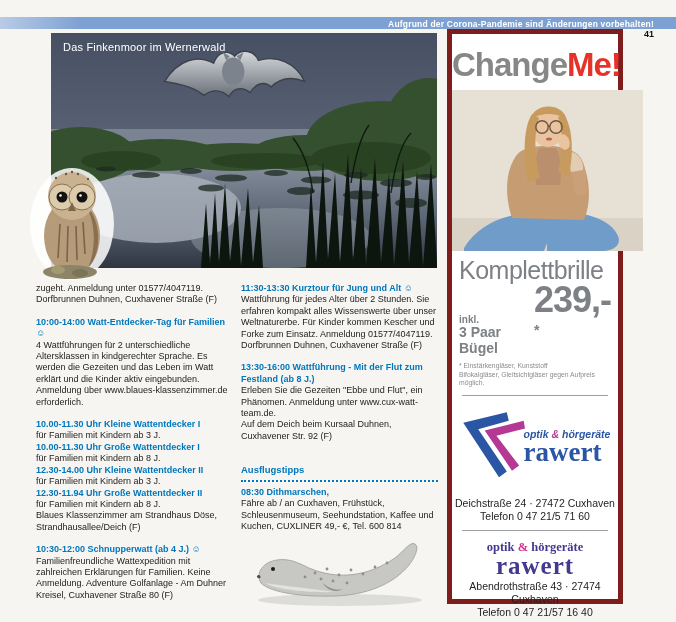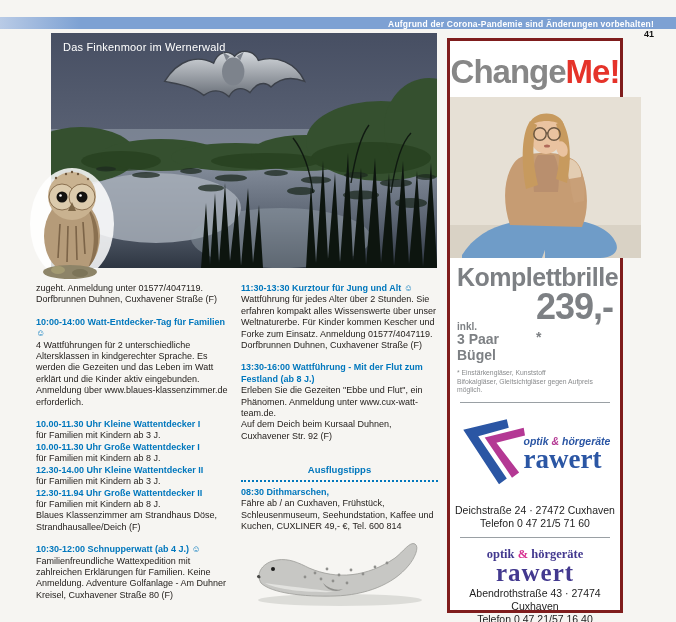--- a/index.html
+++ b/index.html
@@ -16,31 +16,31 @@
   .photo svg{display:block;}
   .caption{position:absolute;left:12px;top:8px;color:#fff;font-size:11px;letter-spacing:.2px;}
   .owl{position:absolute;left:28px;top:162px;width:92px;height:118px;}
   
   .col{position:absolute;top:283px;font-size:9px;line-height:11.4px;}
   .col-left{left:36px;width:200px;}
   .col-mid{left:241px;width:197px;}
   .col p{margin:0;}
   .head{color:#0077bd;font-weight:bold;}
   .gap{height:11px;}
-  .tips-head{color:#0077bd;font-weight:bold;font-size:9.5px;text-align:center;}
+  .tips-head{color:#0077bd;font-weight:bold;font-size:9.5px;}
   .dotline{border-bottom:2px dotted #0077bd;height:2px;margin:2px 0 5px 0;}
   .seal{position:absolute;left:245px;top:531px;width:192px;height:78px;}
   
-  .adbox{position:absolute;left:447px;top:38px;width:176px;height:575px;background:#fff;
-         border:3px solid #7f1d1d;box-sizing:border-box;text-align:center;}
+  .adbox{position:absolute;left:447px;top:29px;width:176px;height:575px;background:#fff;
+         border:5px solid #7f1d1d;box-sizing:border-box;text-align:center;}
   .changeme{font-size:33px;font-weight:bold;letter-spacing:-1px;margin-top:14px;line-height:34px;}
   .cm-gray{color:#878787;} .cm-red{color:#e5332a;}
   .womanphoto{width:191px;height:161px;margin-top:8px;}
   .offer{padding:0 7px;text-align:left;color:#7d8084;}
-  .offer-title{font-size:25px;font-weight:bold;letter-spacing:-.5px;line-height:26px;margin-top:2px;}
+  .offer-title{font-size:25px;font-weight:normal;letter-spacing:-.5px;line-height:26px;margin-top:2px;}
   .offer-row{display:flex;align-items:flex-end;justify-content:space-between;margin-top:2px;}
   .offer-incl{font-size:10px;font-weight:bold;line-height:9px;}
   .offer-sub{font-size:14px;font-weight:bold;line-height:16px;}
   .offer-price{font-size:36px;font-weight:bold;line-height:30px;letter-spacing:-1px;}
   .offer-star{font-size:14px;vertical-align:18px;font-weight:bold;}
   .offer-note{font-size:6.8px;line-height:8.5px;margin-top:6px;color:#8a8c8e;}
   .divider{border-top:1px solid #9aa0a4;margin:7px 10px 0 10px;}
   .logo1{display:flex;align-items:flex-start;justify-content:center;margin-top:6px;text-align:left;}
   .logo1 .lg-text{margin-top:26px;margin-left:-14px;}
   .tagline1{font-size:10.5px;font-style:italic;font-weight:bold;color:#2b56a4;}

